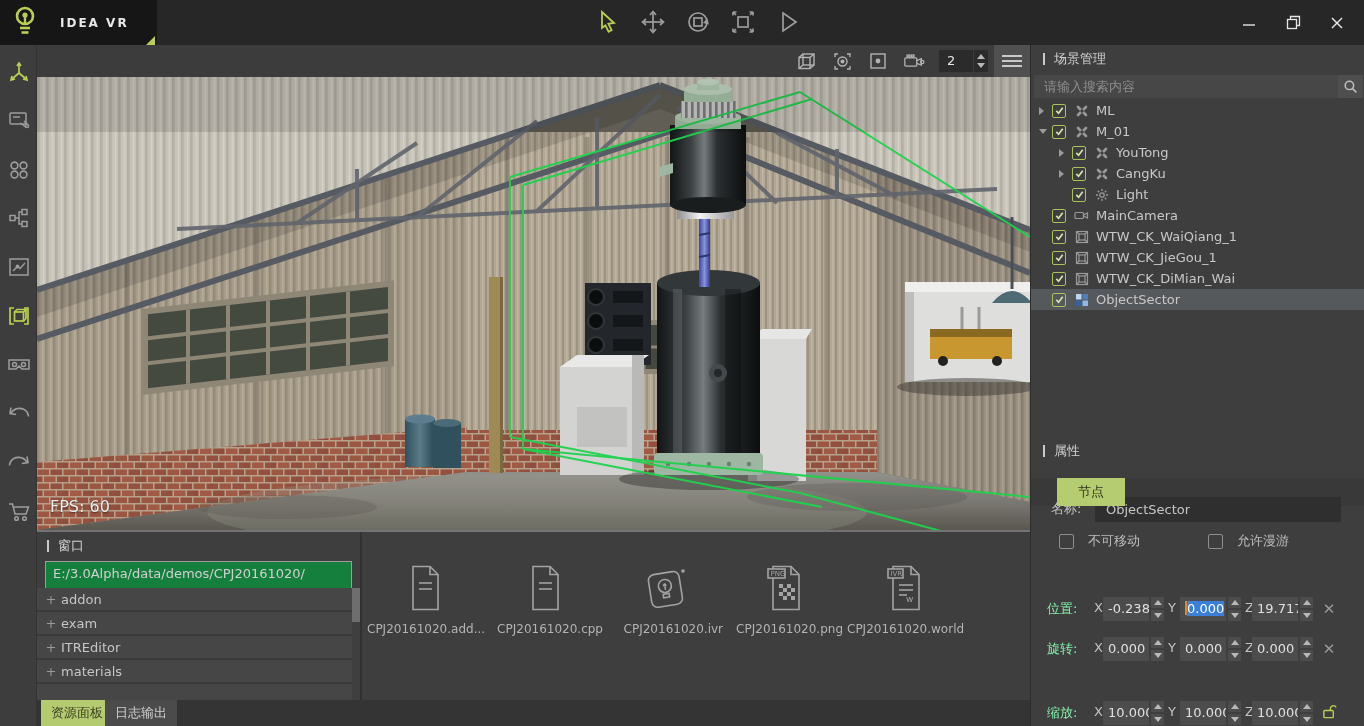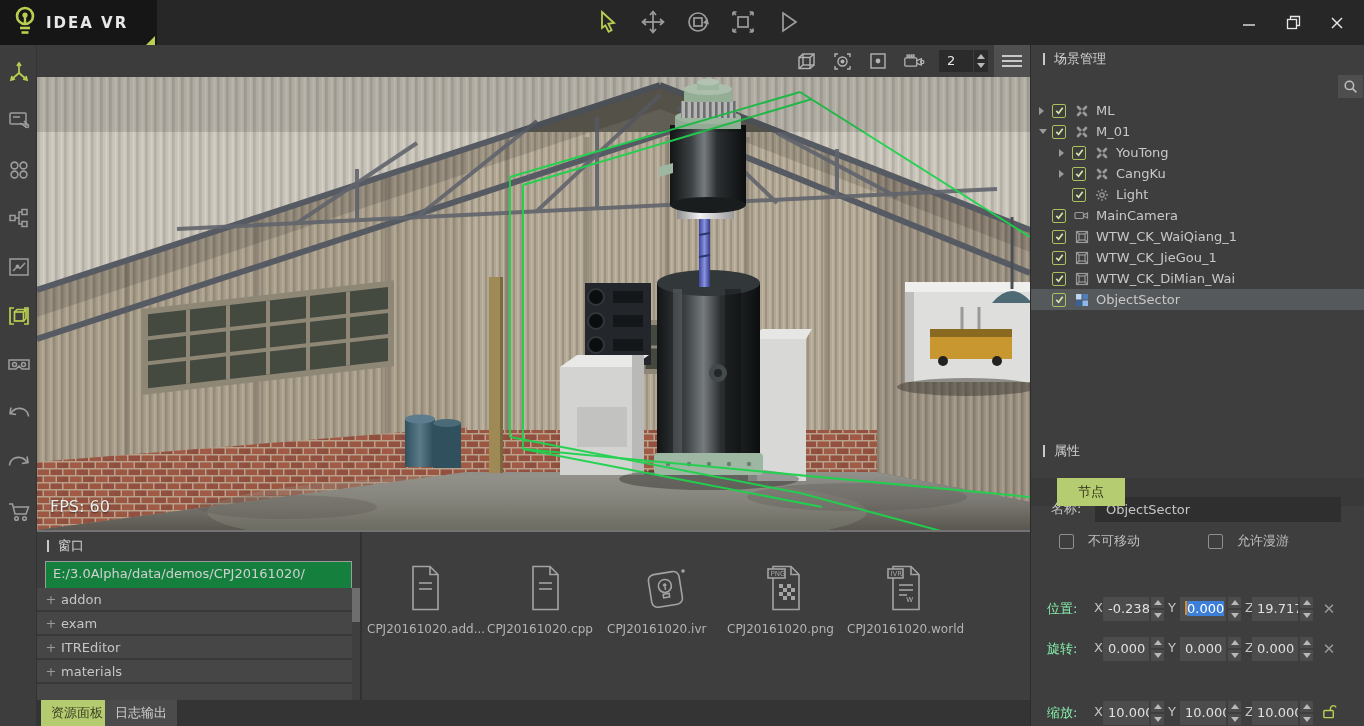--- a/index.html
+++ b/index.html
@@ -5,21 +5,21 @@
   * { margin:0; padding:0; box-sizing:border-box; }
   html,body { background:#222; }
   body { font-family:"DejaVu Sans","Liberation Sans",sans-serif; }
   #app { position:relative; width:1364px; height:726px; background:#3e3e3e; overflow:hidden;
          color:#c9c9c9; font-size:13px; -webkit-font-smoothing:antialiased; }
   .abs { position:absolute; }
 
   
   .titlebar { left:0; top:0; width:1364px; height:45px; background:#272727; }
   .logo-block { left:0; top:0; width:157px; height:45px; background:#161616; display:flex; align-items:center; padding-left:12px; }
-  .brand { color:#e8e8e8; font-weight:bold; font-size:15px; letter-spacing:2px; margin-left:8px; }
+  .brand { color:#e8e8e8; font-weight:bold; font-size:12px; letter-spacing:2px; margin-left:22px; }
   .logo-corner { left:146px; top:36px; width:0; height:0; border-left:9px solid transparent; border-bottom:9px solid #b9cf52; }
   .tt-tools { left:594px; top:8px; display:flex; gap:17px; }
   .tt-tool { width:28px; height:28px; display:flex; align-items:center; justify-content:center; cursor:pointer; }
   .win-controls { right:12px; top:0; height:45px; display:flex; align-items:center; gap:14px; position:absolute; }
   .win-btn { width:30px; height:28px; display:flex; align-items:center; justify-content:center; cursor:pointer; }
 
   
   .sidebar { left:0; top:45px; width:37px; height:681px; background:#3d3d3d; border-right:1px solid #333; }
   .sb-icon { position:absolute; left:7px; width:24px; height:24px; display:flex; align-items:center; justify-content:center; cursor:pointer; }
 
@@ -74,21 +74,21 @@
   .bottom-panel { left:37px; top:530px; width:993px; height:170px; background:#3e3e3e; border-top:2px solid #737373; }
   .bp-head { position:absolute; left:10px; top:5px; display:flex; align-items:center; color:#d2d2d2; }
   .path-input { left:8px; top:29px; width:307px; height:41px; background:#15803d; border:1px solid #9c9c9c; line-height:23px; padding-left:7px; color:#d0d0d0; }
   .folder-list { left:0; top:56px; width:315px; height:114px; overflow:hidden; }
   .frow { height:24px; background:#464646; border-bottom:2px solid #393939; display:flex; align-items:center; cursor:pointer; }
   .frow .plus { color:#9a9a9a; width:20px; text-align:center; margin-left:4px; }
   .frow .fname { color:#c6c6c6; }
   .fscroll { left:315px; top:56px; width:8px; height:114px; background:#3f3f3f; }
   .fthumb { position:absolute; left:0; top:0; width:8px; height:34px; background:#6e6e6e; cursor:grab; }
   .vdiv { left:323px; top:0; width:2px; height:170px; background:#313131; }
-  .file-item { position:absolute; top:28px; width:116px; height:92px; text-align:left; cursor:pointer; }
+  .file-item { position:absolute; top:28px; width:116px; height:92px; text-align:right; cursor:pointer; }
   .file-item .ficon { margin:4px auto 0; width:50px; height:48px; display:flex; align-items:center; justify-content:center; }
   .file-item .flab { margin-top:10px; color:#b3b3b3; font-size:12px; white-space:nowrap; }
 
   .tabbar { left:37px; top:700px; width:993px; height:26px; background:#343434; }
   .btab { position:absolute; top:0; height:26px; line-height:26px; padding:0 10px; cursor:pointer; }
   .btab.active { background:#b5cb70; color:#3b3f22; }
   .btab.idle { background:#4b4b4b; color:#cfcfcf; }
 </style>
 </head>
 <body>
@@ -517,20 +517,21 @@
       <rect x="0" y="0" width="993" height="55" fill="#000" opacity="0.12"></rect>
     </svg>
     <div class="fps">FPS: 60</div>
   </div>
 
   <div class="abs right-panel">
     <div class="phead" style="top:4px">
       <span class="hbar"></span>
       <span>场景管理</span>
     </div>
+    <div class="abs search-box">请输入搜索内容</div>
     <div class="abs search-btn">
       <svg width="15" height="15" viewBox="0 0 15 15" fill="none" stroke="#c0c0c0" stroke-width="1.5">
           <circle cx="6.4" cy="6.4" r="4.2"></circle>
           <line x1="9.6" y1="9.6" x2="13.4" y2="13.4"></line>
         </svg>
     </div>
 
     <div class="abs tree">
 
       <div class="trow lvl0">

